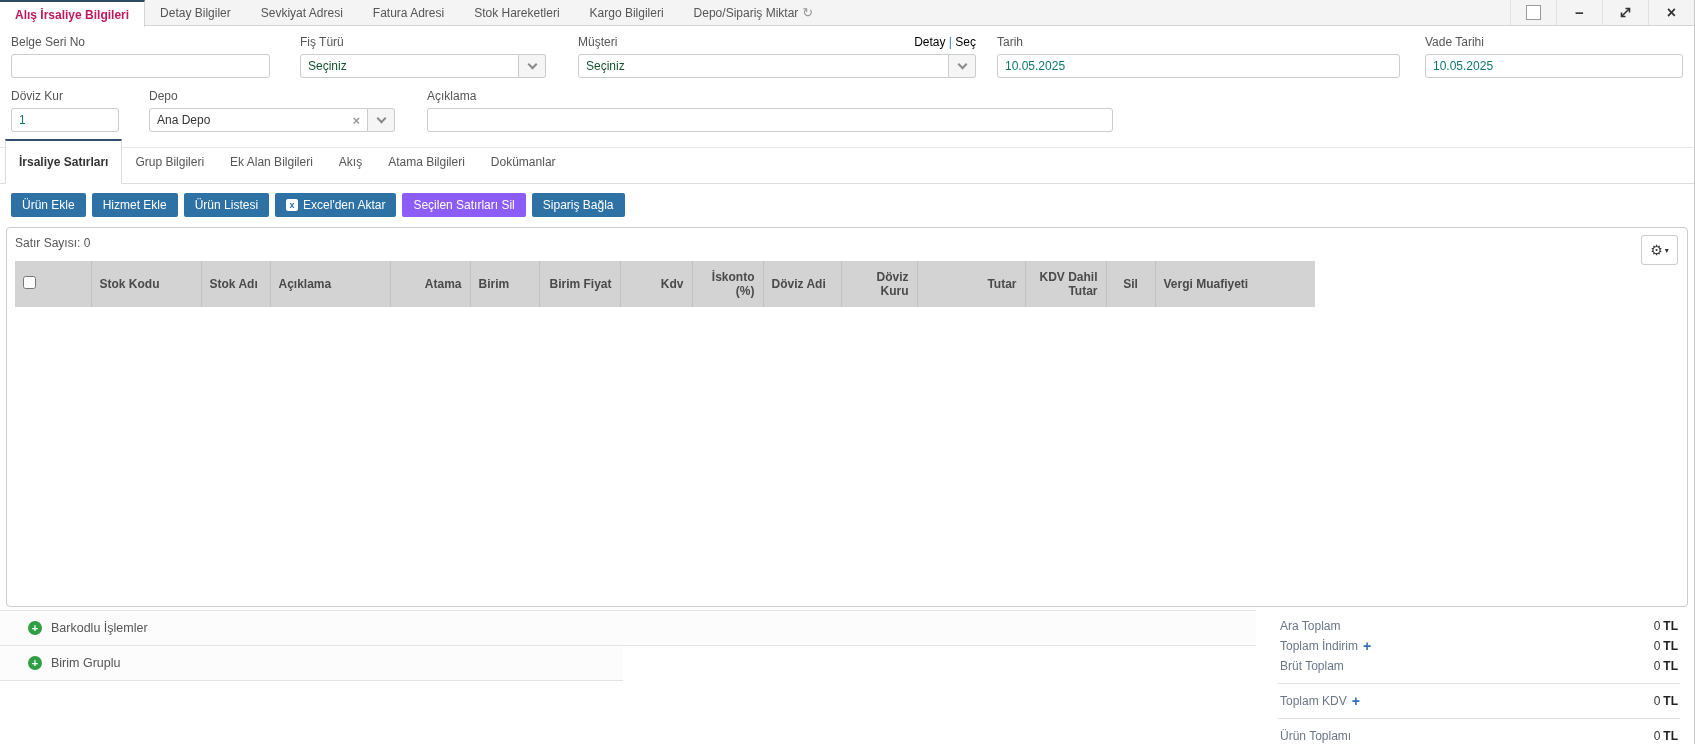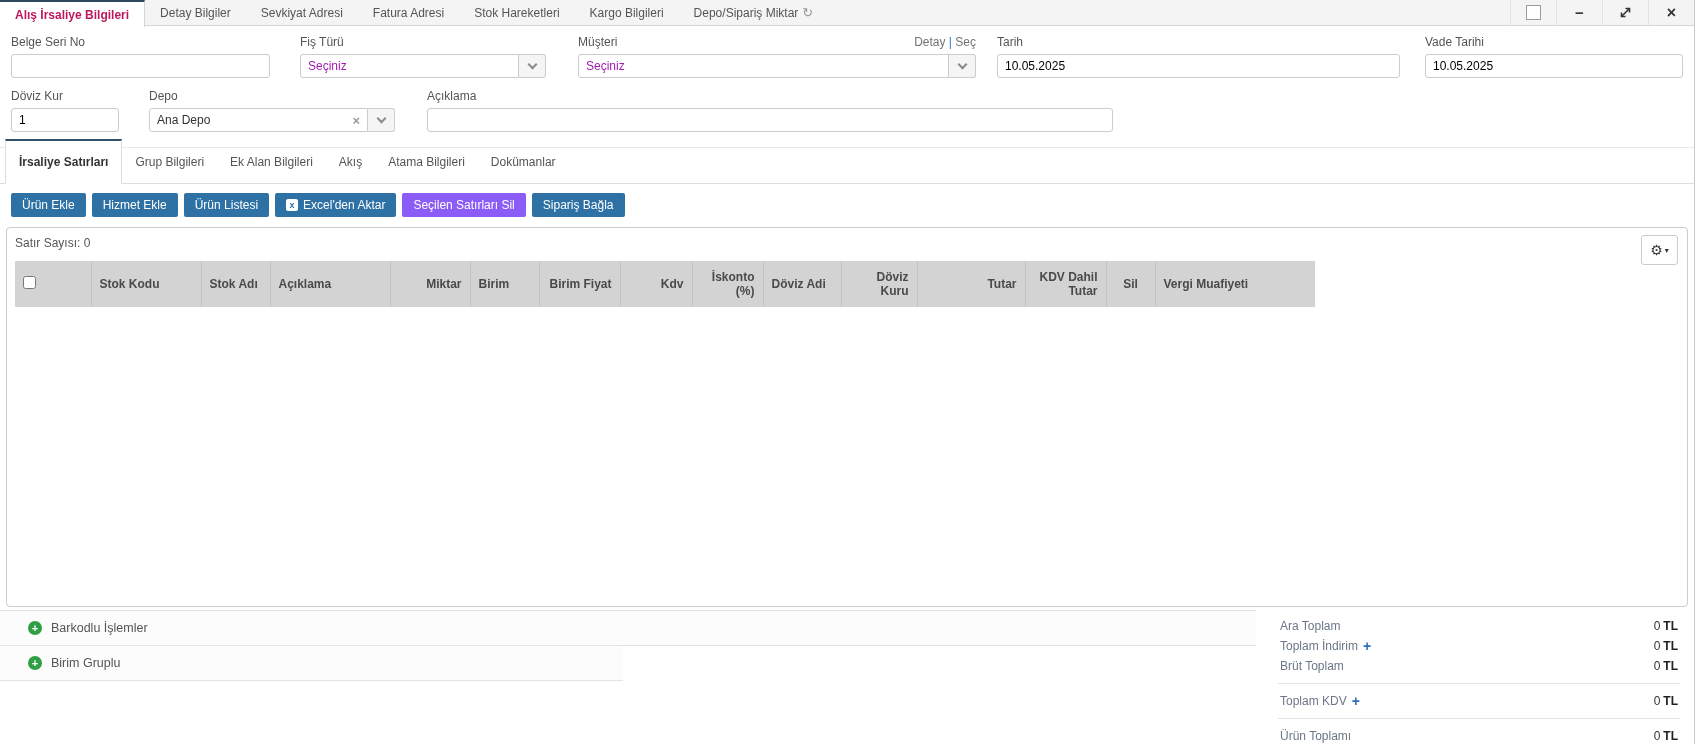--- a/index.html
+++ b/index.html
@@ -22,25 +22,25 @@
   .min-glyph { font-size:15px; font-weight:bold; }
   .close-glyph { font-size:16px; font-weight:bold; }
 
   
   .form-area { padding:9px 0 4px; border-bottom:1px solid #e8e8e8; }
   .form-row { display:flex; margin-left:11px; margin-bottom:11px; }
   .field label, .label-row { color:#555; margin-bottom:5px; display:block; }
   .field { display:flex; flex-direction:column; }
   .label-row { display:flex; justify-content:space-between; }
   .links { color:#3b7cb8; }
-  .links a { color:#737373; text-decoration:none; cursor:pointer; }
-  input.text { height:24px; border:1px solid #ccc; border-radius:3px; padding:0 7px; font-size:12px; color:#000000; width:100%; font-family:inherit; background:#fff; }
+  .links a { color:#000000; text-decoration:none; cursor:pointer; }
+  input.text { height:24px; border:1px solid #ccc; border-radius:3px; padding:0 7px; font-size:12px; color:#0f766e; width:100%; font-family:inherit; background:#fff; }
   .selectbox { display:flex; height:24px; }
   .sel-main { flex:1; border:1px solid #ccc; border-radius:3px 0 0 3px; display:flex; align-items:center; padding:0 7px; background:#fff; overflow:hidden; }
-  .sel-main .ph { color:#a21caf; }
+  .sel-main .ph { color:#14532d; }
   .sel-main .selval { color:#333; flex:1; }
   .clear-x { color:#9a9a9a; font-weight:bold; font-size:13px; margin-left:6px; cursor:pointer; }
   .addon { width:27px; border:1px solid #ccc; border-left:none; border-radius:0 3px 3px 0; background:#f5f5f5; display:flex; align-items:center; justify-content:center; cursor:pointer; }
   .chev { width:7px; height:7px; border-right:2px solid #8a8a8a; border-bottom:2px solid #8a8a8a; transform:rotate(45deg); margin-top:-4px; }
   .native-sel { height:24px; border:1px solid #ccc; border-radius:3px; background:#fff; display:flex; align-items:center; padding:0 7px; color:#333; cursor:pointer; }
   .spinner { margin-left:auto; display:flex; flex-direction:column; line-height:5px; font-size:6px; color:#555; }
 
   .w-belge{width:259px; margin-right:30px;}
   .w-fis{width:246px; margin-right:32px;}
   .w-musteri{width:398px; margin-right:21px;}
@@ -260,21 +260,21 @@
         <col style="width:81px">
           <col style="width:49px">
           <col style="width:160px">
       </colgroup>
       <thead>
         <tr>
           <th><input type="checkbox" style=""></th>
           <th>Stok Kodu</th>
           <th>Stok Adı</th>
           <th>Açıklama</th>
-          <th class="r">Miktar</th>
+          <th class="r">Atama</th>
           <th>Birim</th>
           <th class="r">Birim Fiyat</th>
           <th class="r">Kdv</th>
           <th class="r">İskonto (%)</th>
           <th>Döviz Adi</th>
           <th class="r">Döviz Kuru</th>
           <th class="r">Tutar</th>
           <th class="r">KDV Dahil Tutar</th>
           <th class="c">Sil</th>
           <th>Vergi Muafiyeti</th>

